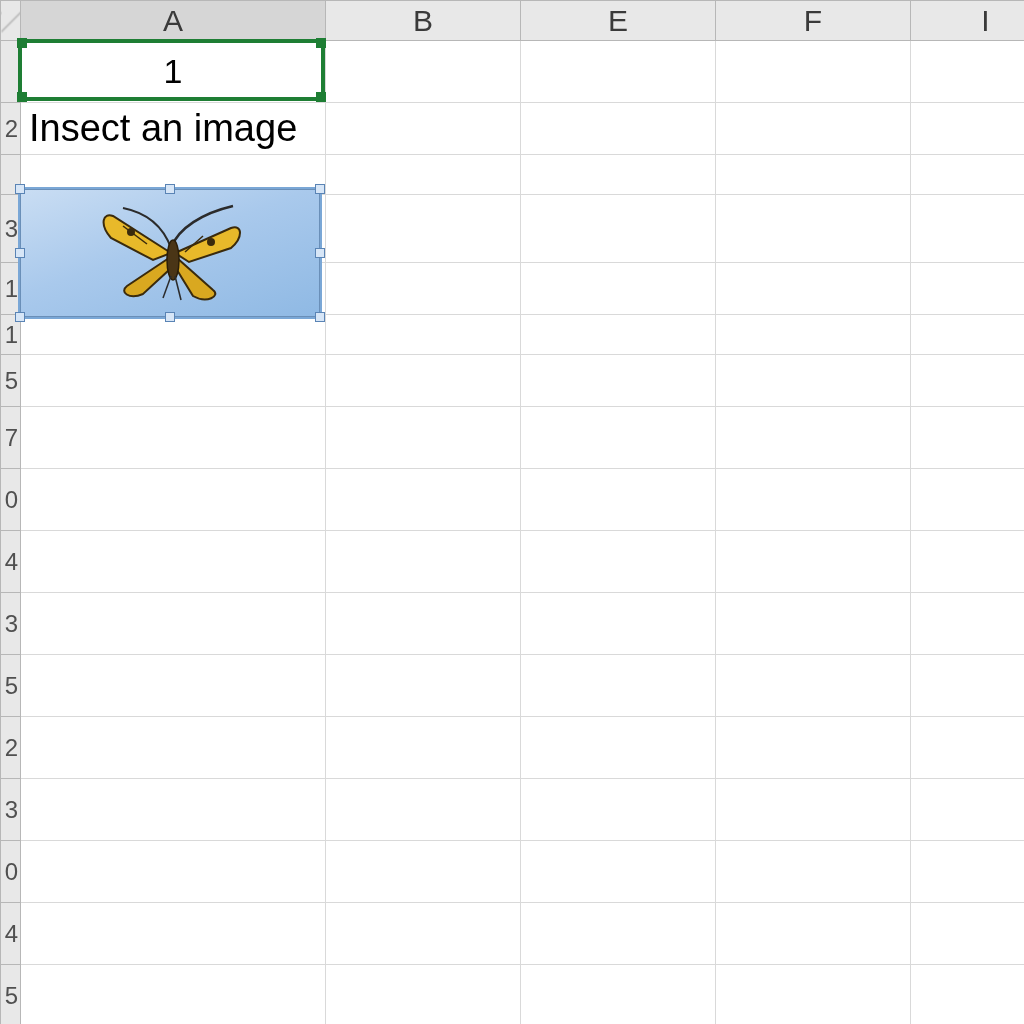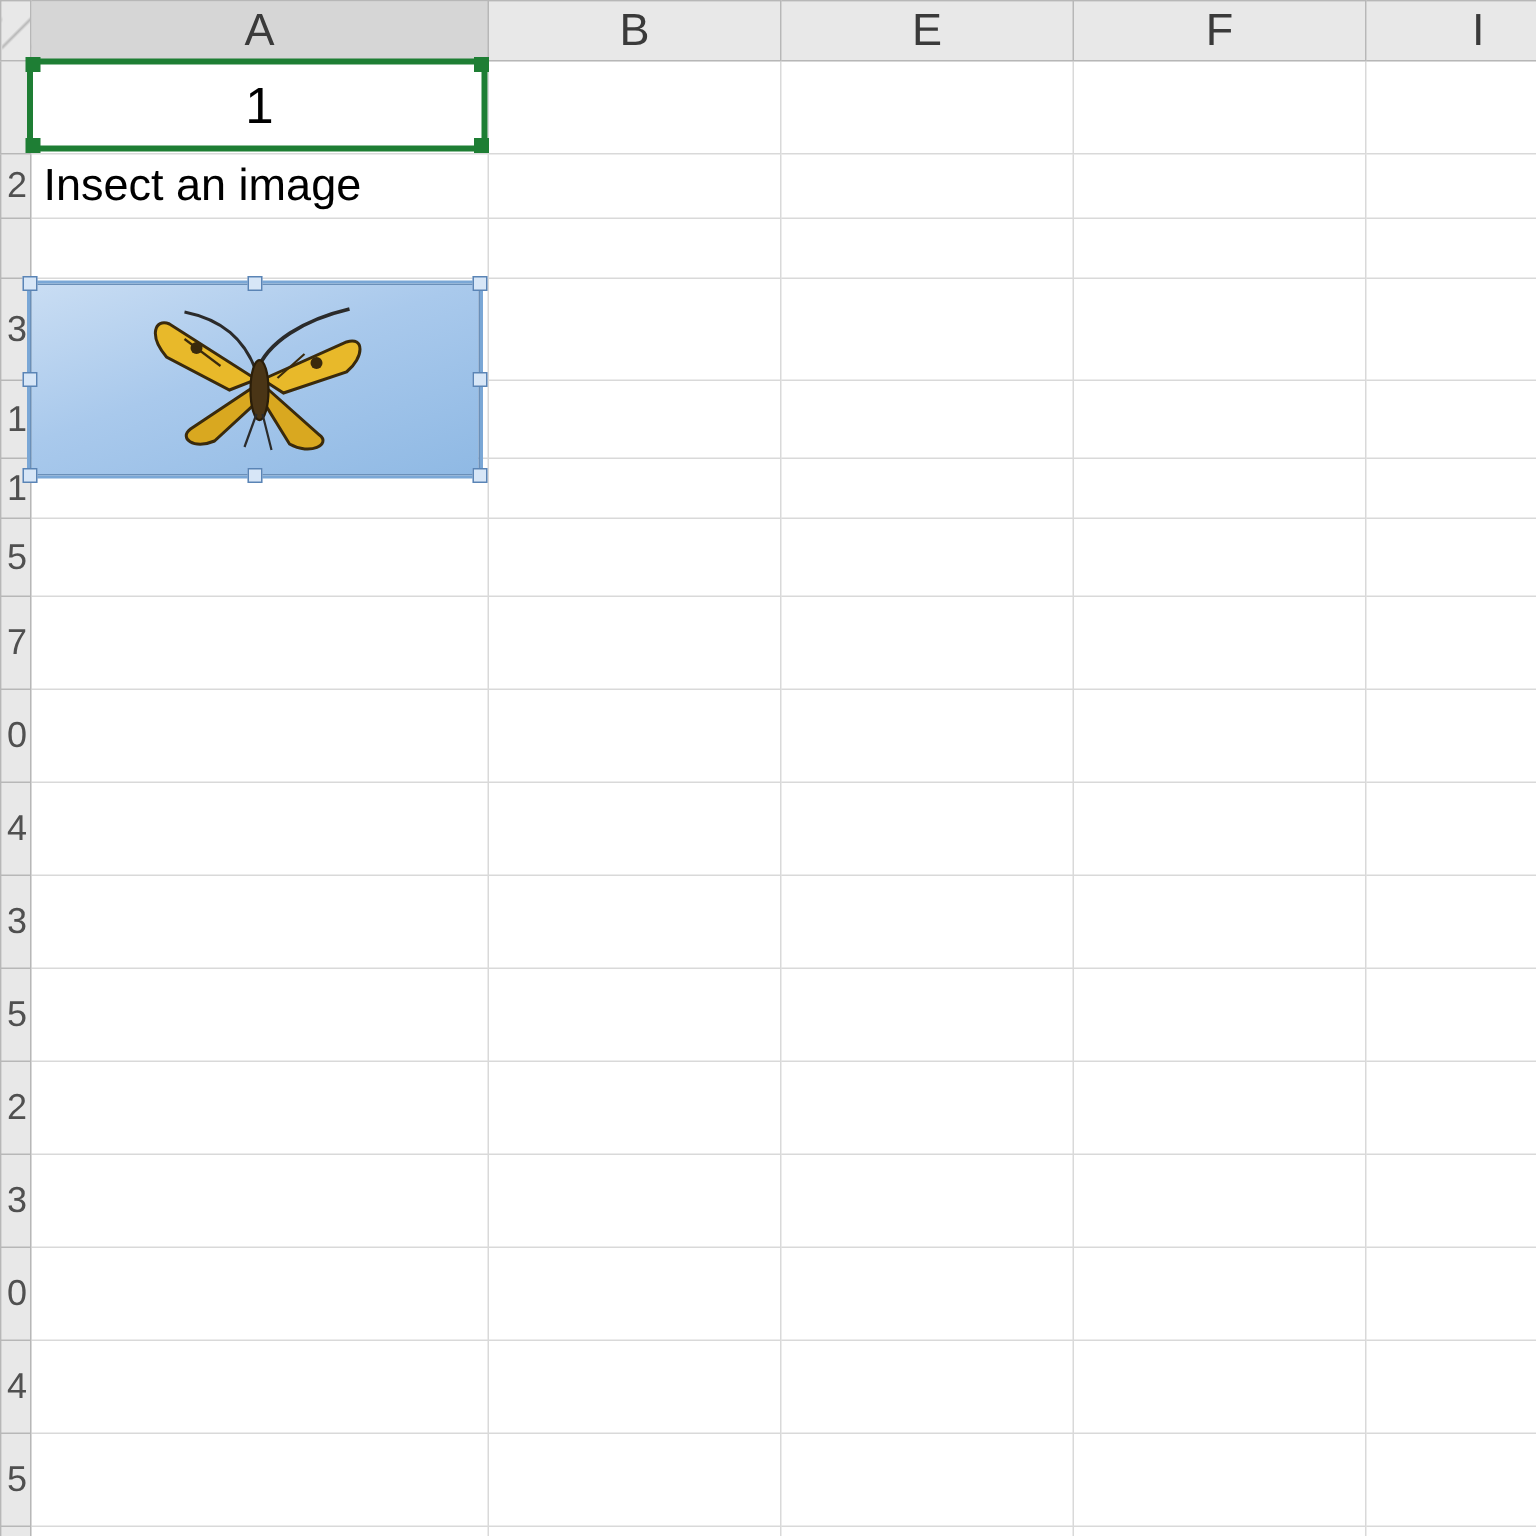--- a/index.html
+++ b/index.html
@@ -58,21 +58,21 @@
     padding: 4px 8px;
     vertical-align: middle;
     height: 56px;
     color: #000;
   }
   td.cell.editing {
     text-align: center;
     font-size: 34px;
   }
   td.cell.textcell {
-    font-size: 30px;
+    font-size: 38px;
     font-weight: 400;
   }
   .col-A { width: 305px; }
   .col-B { width: 195px; }
   .col-E { width: 195px; }
   .col-F { width: 195px; }
   .col-I { width: 150px; }
   
   .selection {
     position: absolute;

